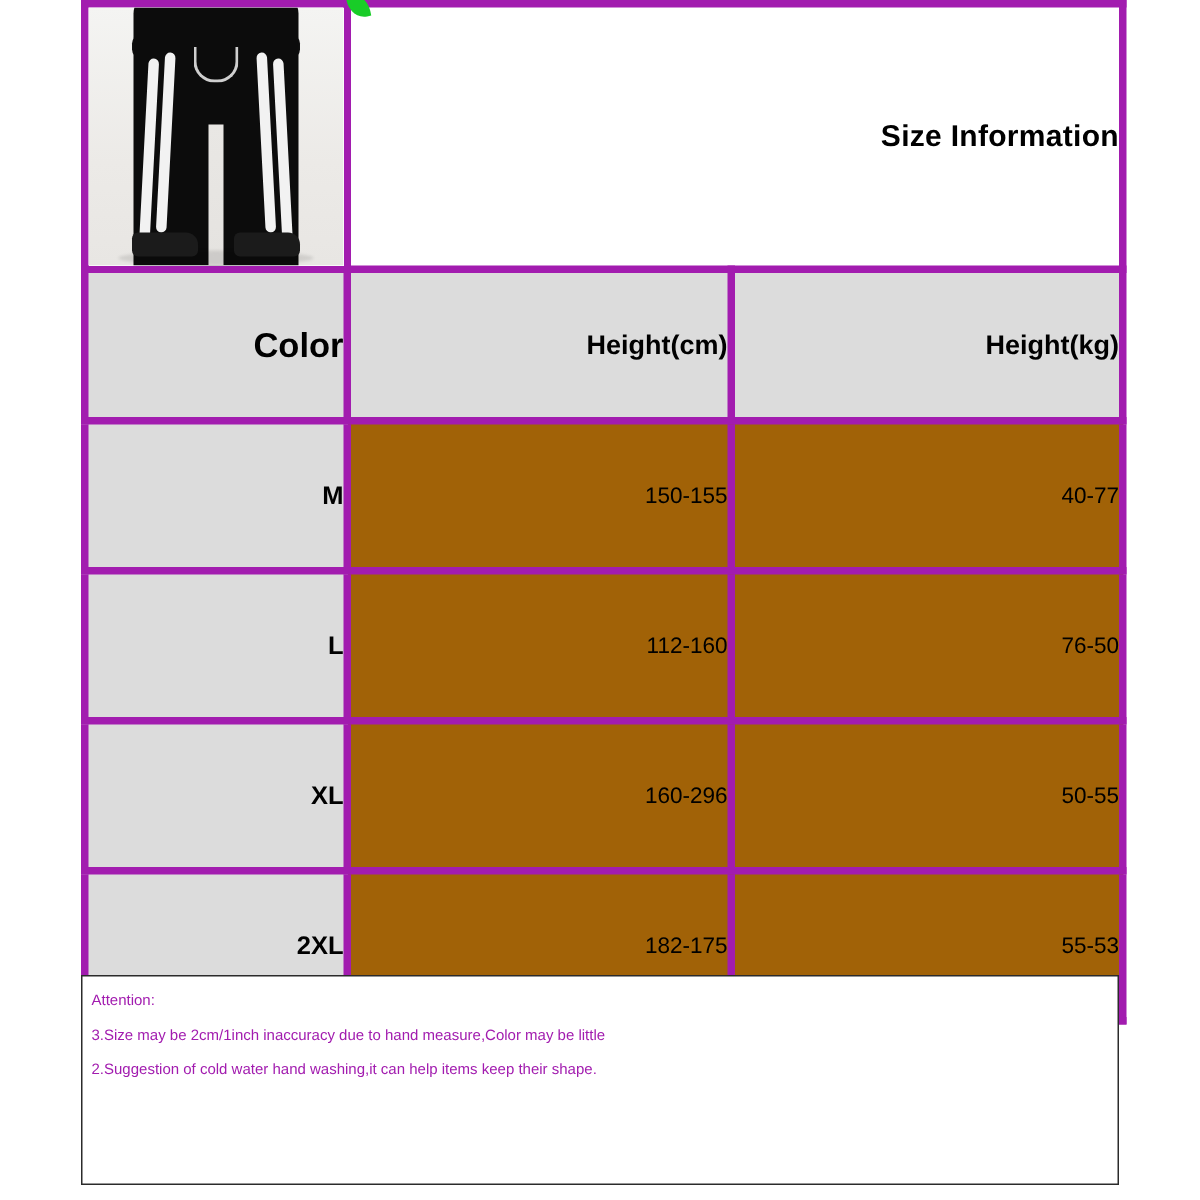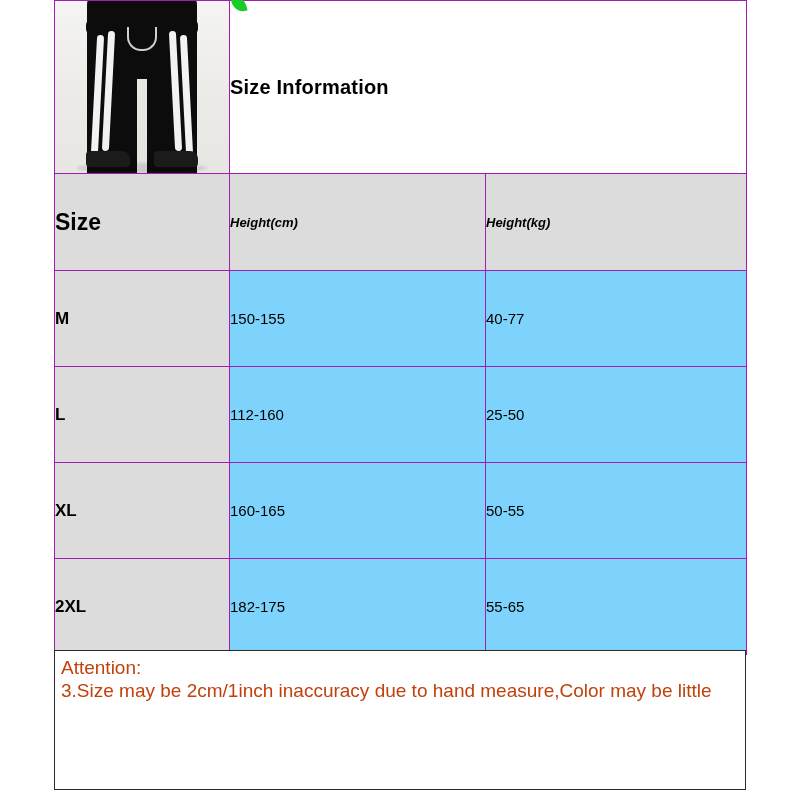--- a/index.html
+++ b/index.html
@@ -26,22 +26,22 @@
   
   .chart {
     position: absolute;
     left: 54px;
     top: 0px;
     width: 692px;
     border-collapse: collapse;
     table-layout: fixed;
   }
   .chart td {
-    border: 1px solid #a21caf;
-    text-align: left;
+    border: 5px solid #a21caf;
+    text-align: right;
     vertical-align: middle;
     padding: 0;
   }
 
   .col-size   { width: 175px; }
   .col-height { width: 256px; }
   .col-weight { width: 261px; }
 
   
   .photo-cell {
@@ -153,53 +153,52 @@
 
   .header-row td {
     background: #dcdcdc;
     height: 96px;
   }
   .header-size {
     font-size: 23px;
     font-weight: bold;
   }
   .header-col {
-    font-size: 13px;
-    font-weight: bold;
-    font-style: italic;
+    font-size: 18px;
+    font-weight: bold;
   }
 
   .data-row td { height: 95px; }
   .cell-size {
     background: #dcdcdc;
     font-size: 17px;
     font-weight: bold;
   }
   .cell-val {
-    background: #7dd3fc;
+    background: #a16207;
     font-size: 15px;
   }
 
   
   .attention {
     position: absolute;
     left: 54px;
     top: 650px;
     width: 692px;
     height: 140px;
     border: 1px solid #2b2b2b;
     box-sizing: border-box;
     background: #ffffff;
     padding: 5px 6px 0 6px;
   }
   .attention p {
     margin: 0;
-    font-size: 19px;
+    font-size: 10px;
     line-height: 23px;
-    color: #c2410c;
+    color: #a21caf;
   }
 </style>
 </head>
 <body>
 
 <div class="page">
 
   <table class="chart">
     <colgroup>
       <col class="col-size">
@@ -220,51 +219,52 @@
             <div class="tie"></div>
             <div class="shadow"></div>
             <div class="shoe left"></div>
             <div class="shoe right"></div>
           </div>
         </td>
         <td class="title-cell" colspan="2">Size Information</td>
       </tr>
 
       <tr class="header-row">
-        <td class="header-size">Size</td>
+        <td class="header-size">Color</td>
         <td class="header-col">Height(cm)</td>
         <td class="header-col">Height(kg)</td>
       </tr>
 
       <tr class="data-row">
         <td class="cell-size">M</td>
         <td class="cell-val">150-155</td>
         <td class="cell-val">40-77</td>
       </tr>
 
       <tr class="data-row">
         <td class="cell-size">L</td>
         <td class="cell-val">112-160</td>
-        <td class="cell-val">25-50</td>
+        <td class="cell-val">76-50</td>
       </tr>
 
       <tr class="data-row">
         <td class="cell-size">XL</td>
-        <td class="cell-val">160-165</td>
+        <td class="cell-val">160-296</td>
         <td class="cell-val">50-55</td>
       </tr>
 
       <tr class="data-row">
         <td class="cell-size">2XL</td>
         <td class="cell-val">182-175</td>
-        <td class="cell-val">55-65</td>
+        <td class="cell-val">55-53</td>
       </tr>
     </tbody>
   </table>
 
   <div class="leaf"></div>
 
   <div class="attention">
     <p>Attention:</p>
     <p>3.Size may be 2cm/1inch inaccuracy due to hand measure,Color may be little</p>
+    <p>2.Suggestion of cold water hand washing,it can help items keep their shape.</p>
   </div>
 
 </div>
 
 </body></html>

